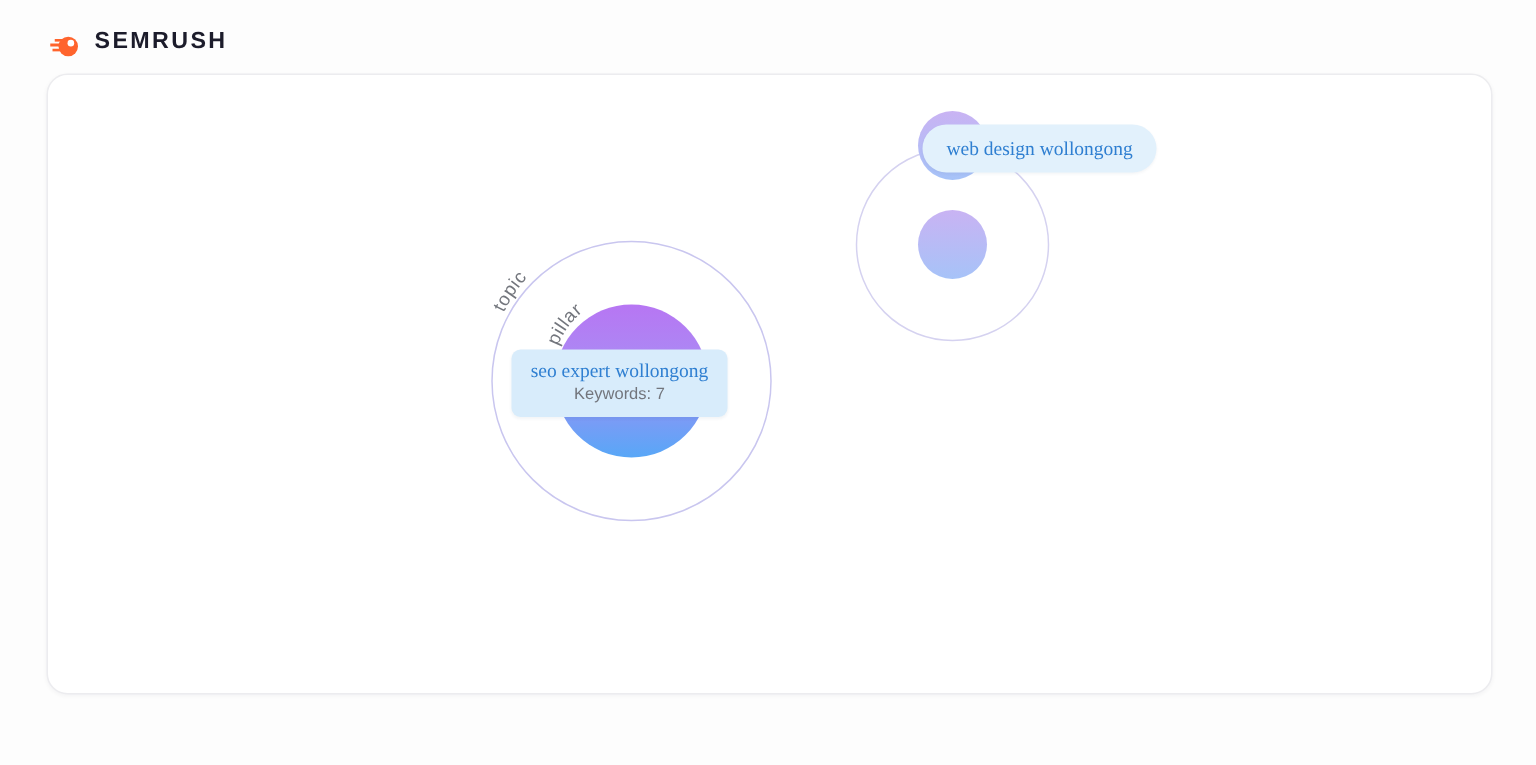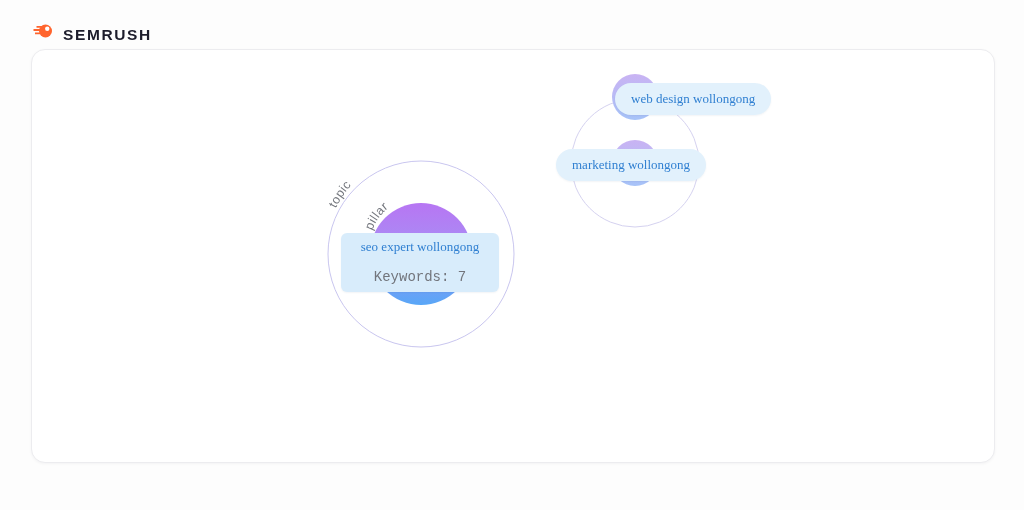--- a/index.html
+++ b/index.html
@@ -15,21 +15,21 @@
     overflow: hidden;
     position: relative;
   }
 
   
   #brand-header {
     position: absolute;
     left: 32px;
     top: 20px;
     display: flex;
-    align-items: flex-end;
+    align-items: flex-start;
     gap: 9px;
     height: 22px;
   }
   #brand-logo-icon {
     width: 22px;
     height: 22px;
     display: block;
     flex: 0 0 auto;
   }
   #brand-wordmark {
@@ -83,32 +83,32 @@
   }
   .cluster-label-title {
     display: block;
     font-family: Liberation Serif, serif;
     font-size: 13px;
     color: #2f7fd1;
     line-height: 15px;
   }
   .cluster-label-sub {
     display: block;
-    font-family: Liberation Mono, monospace;
-    font-size: 14px;
+    font-family: Liberation Sans, sans-serif;
+    font-size: 11px;
     color: #72757c;
     line-height: 16px;
-    margin-top: 15px;
+    margin-top: 1px;
   }
 
   
   #label-seo-expert-wollongong {
     left: 309px;
     top: 183px;
-    width: 158px;
+    width: 144px;
   }
   #label-web-design-wollongong {
     left: 583px;
     top: 33px;
   }
   #label-marketing-wollongong {
     left: 524px;
     top: 99px;
   }
 
@@ -173,17 +173,14 @@
 
   <div class="cluster-label" id="label-seo-expert-wollongong">
     <span class="cluster-label-title">seo expert wollongong</span>
     <span class="cluster-label-sub">Keywords: 7</span>
   </div>
 
   <div class="cluster-label pill" id="label-web-design-wollongong">
     <span class="cluster-label-title">web design wollongong</span>
   </div>
 
-  <div class="cluster-label pill" id="label-marketing-wollongong">
-    <span class="cluster-label-title">marketing wollongong</span>
-  </div>
 
 </div>
 
 </body></html>

